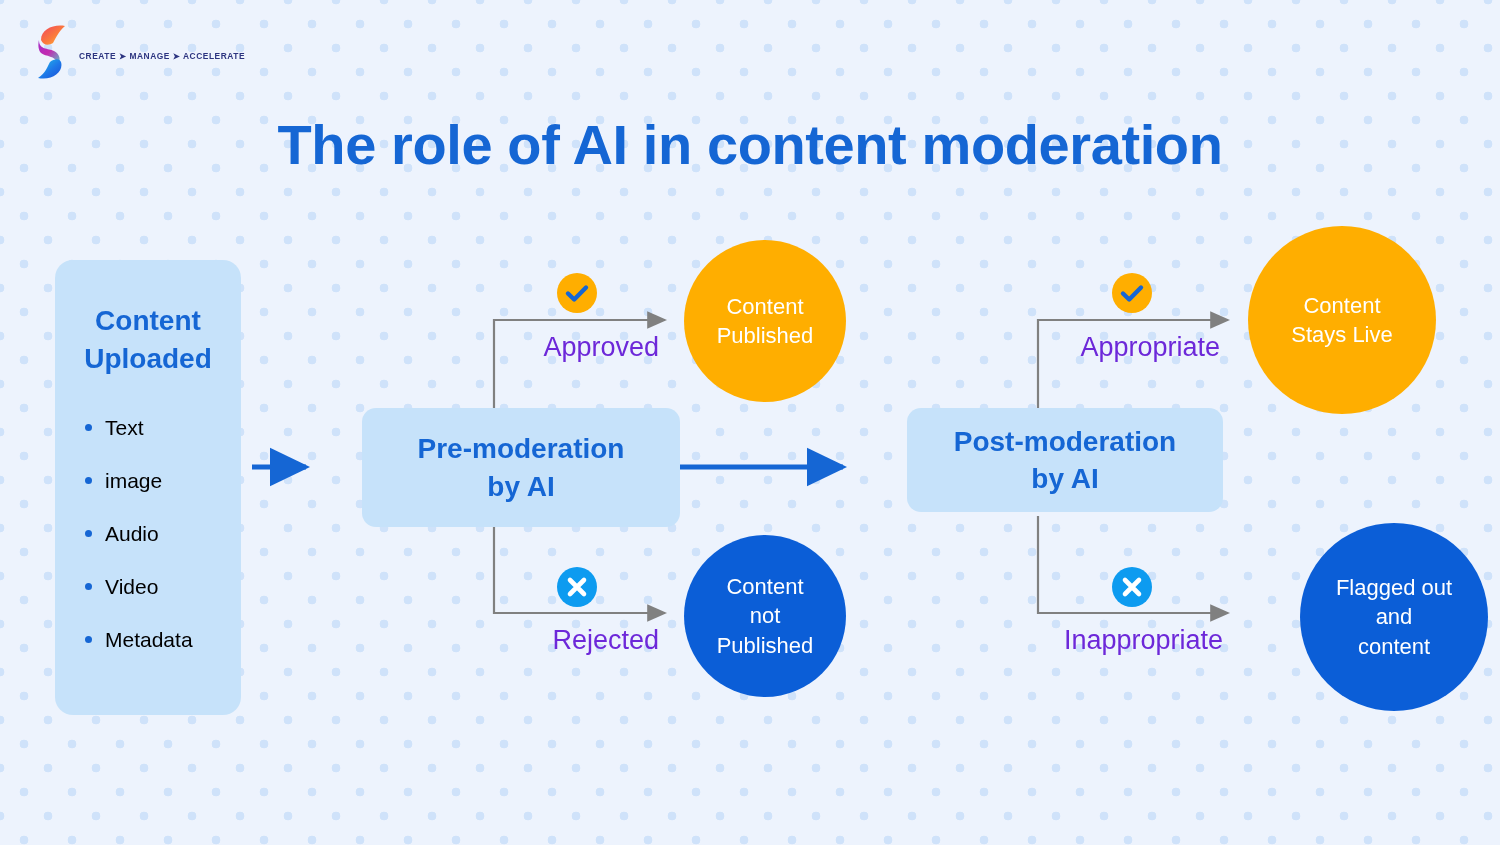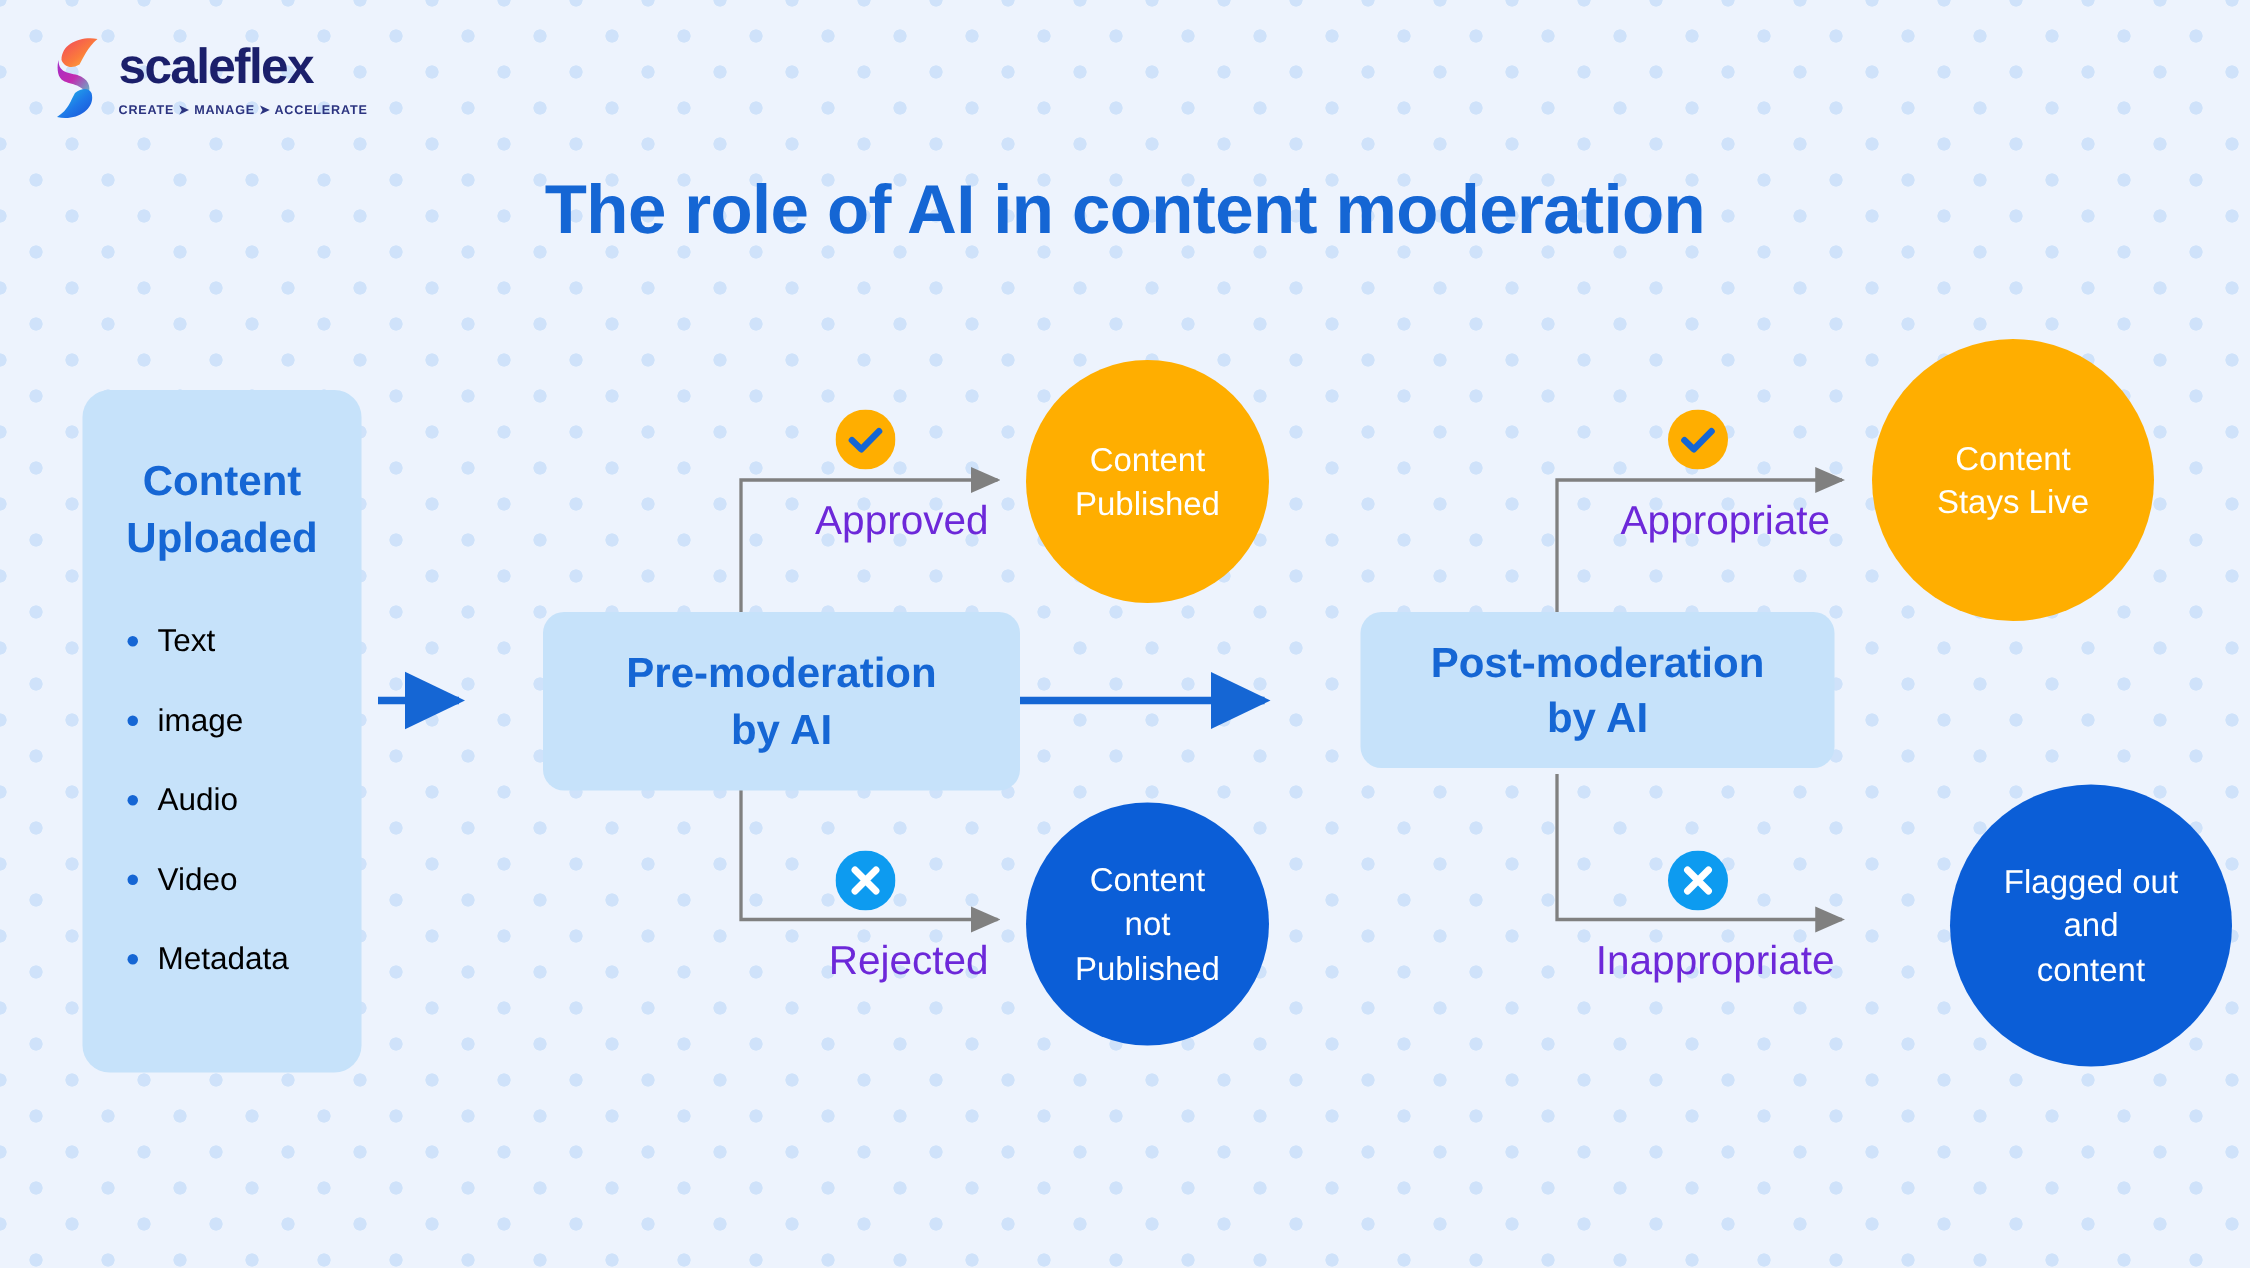--- a/index.html
+++ b/index.html
@@ -51,21 +51,21 @@
     color: #2C3480;
     letter-spacing: 0.55px;
     margin-top: 8px;
     white-space: nowrap;
   }
 
   
   #page-title {
     left: 0; top: 112px; width: 1500px;
     text-align: center;
-    font-size: 46px;
+    font-size: 56px;
     font-weight: bold;
     color: #1566D4;
     letter-spacing: -0.4px;
   }
 
   
   #content-card {
     left: 55px; top: 260px;
     width: 186px; height: 455px;
     background: #C6E2FA;
@@ -213,21 +213,20 @@
         <stop offset="100%" stop-color="#1A4FD6"></stop>
       </linearGradient>
     </defs>
     <path d="M7 16 C7 5, 20 0, 31 2 C24 8, 22 14, 19 19 C14 22, 9 21, 7 16 Z" fill="url(#g-top)"></path>
     <path d="M5 16 C5 26, 14 24, 20 27 C26 30, 27 36, 24 40
              C21 31, 12 33, 7 29 C4 26, 4 20, 5 16 Z" fill="url(#g-mid)"></path>
     <path d="M27 38 C30 48, 18 57, 4 54 C12 49, 13 43, 16 38
              C20 35, 25 34, 27 38 Z" fill="url(#g-bot)"></path>
   </svg>
   <div id="logo-text-block">
-    <div id="logo-wordmark">scaleflex</div>
     <div id="logo-tagline">CREATE ➤ MANAGE ➤ ACCELERATE</div>
   </div>
 </div>
 
 <div id="page-title" class="abs">The role of AI in content moderation</div>
 
 <div id="content-card" class="abs">
   <div id="content-card-title">
     <div>Content</div>
     <div>Uploaded</div>

